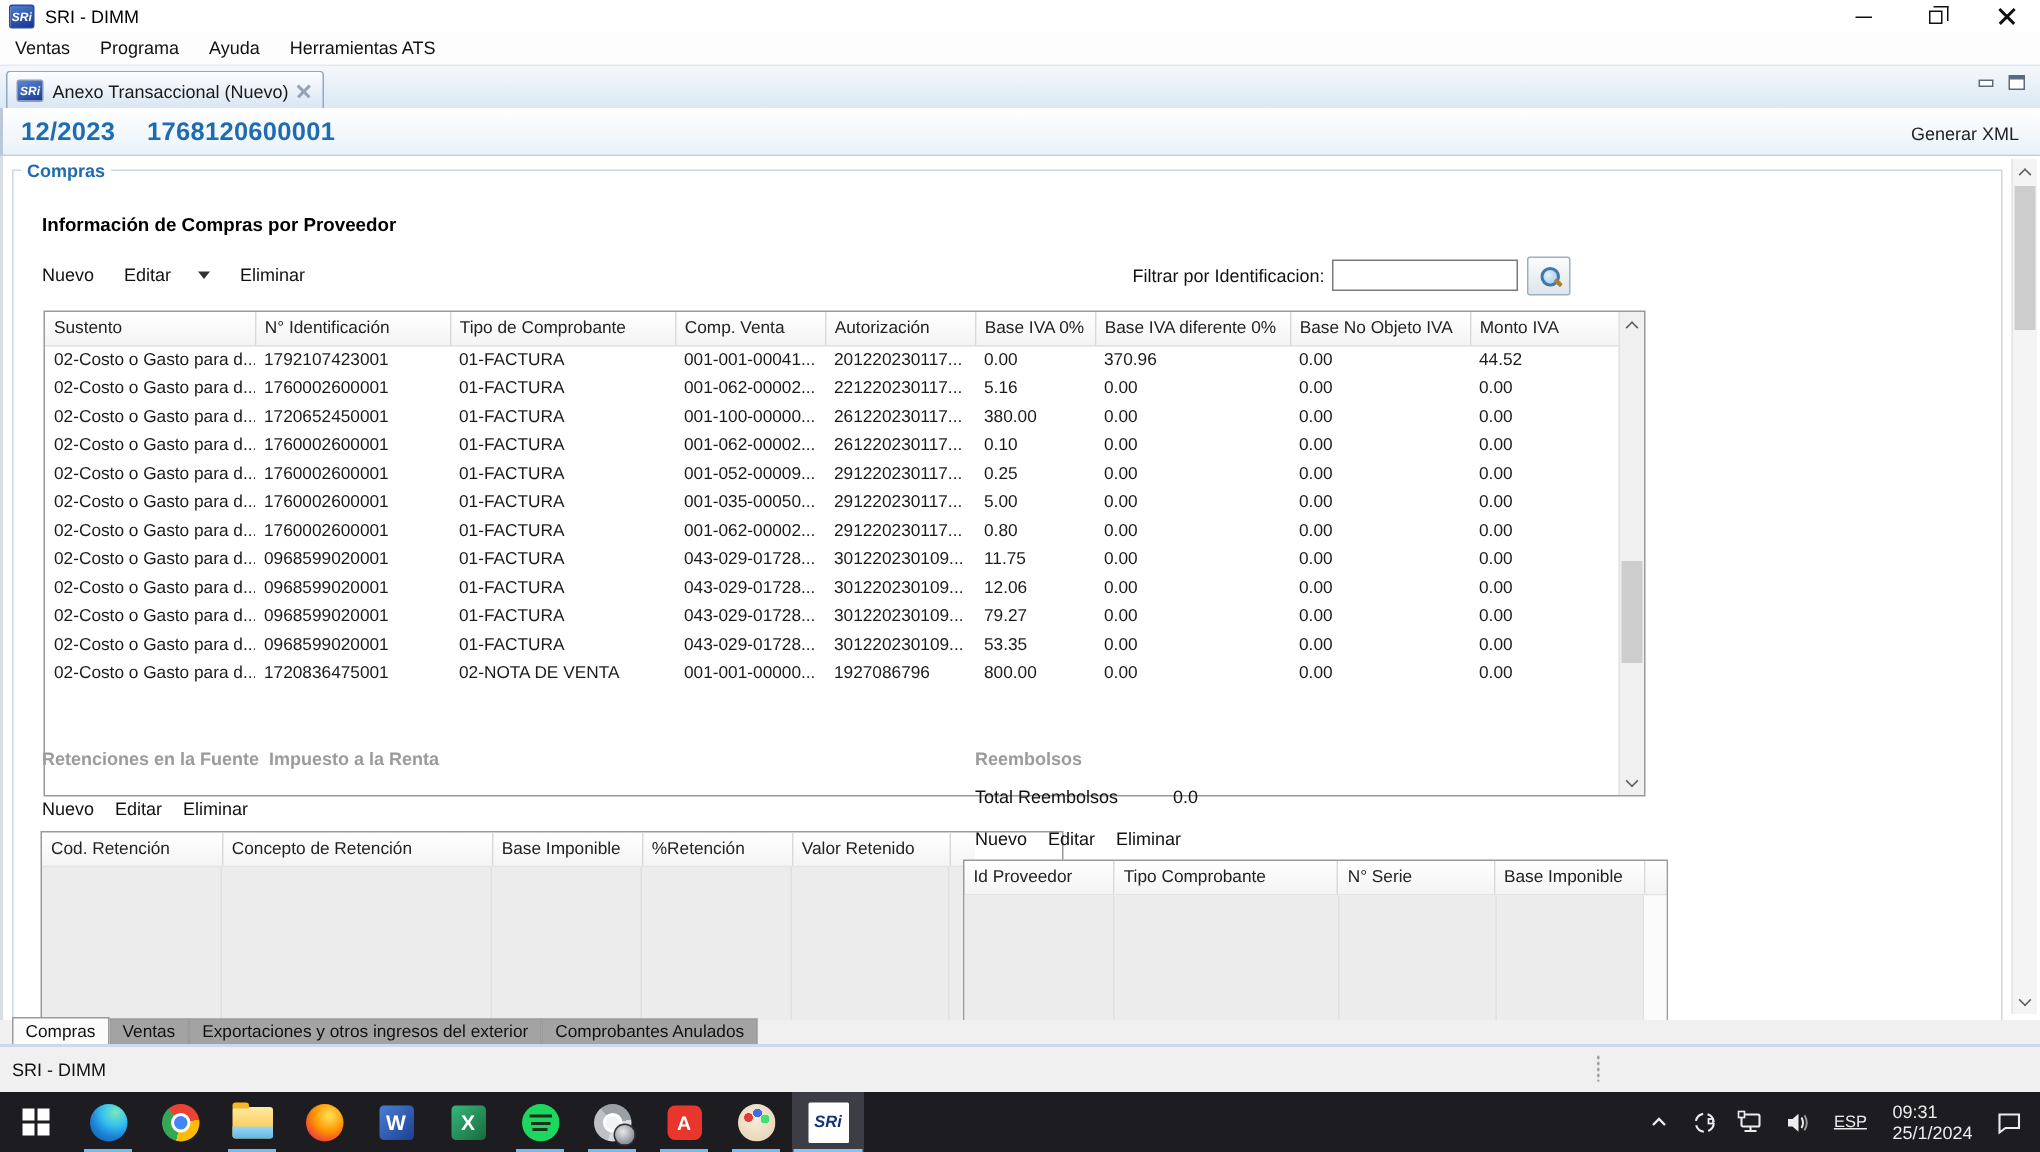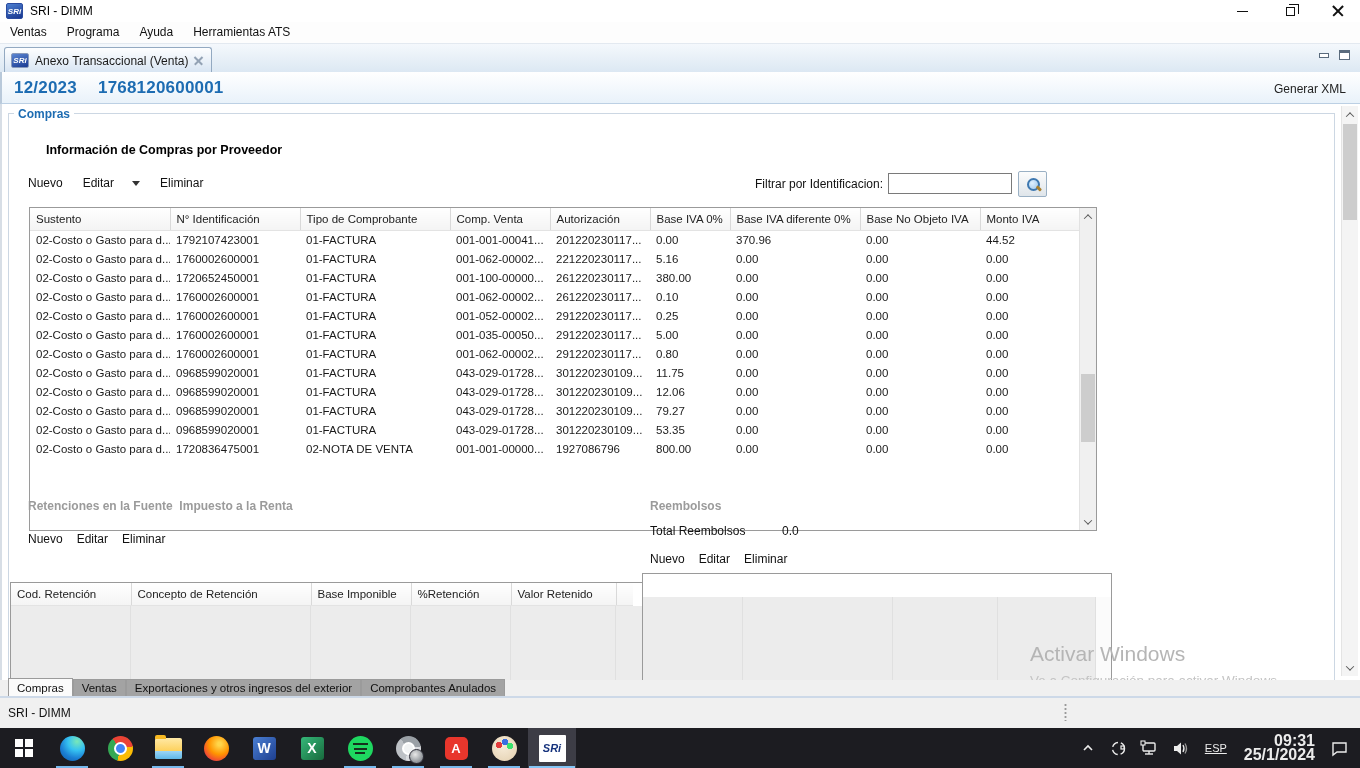--- a/index.html
+++ b/index.html
@@ -45,21 +45,21 @@
   #docheader { position:absolute; left:0; top:72px; width:1360px; height:32px;
     background:linear-gradient(#ffffff,#e9f2fa); border-bottom:1px solid #bcd0e4; border-left:2px solid #b9c9da; }
   .hdr-blue { position:absolute; top:6px; font-size:17px; font-weight:bold; color:#1d6cb2; letter-spacing:0.2px; }
   #hdr-period { left:12px; } #hdr-ruc { left:96px; } #hdr-entity { left:253px; }
   #generar-xml { position:absolute; right:14px; top:10px; font-size:12px; color:#222; cursor:default; }
 
   
   #content { position:absolute; left:0; top:104px; width:1360px; height:576px; background:#fff; overflow:hidden; border-left:2px solid #d7dee6; }
   #groupbox { position:absolute; left:6px; top:9px; width:1327px; height:570px; border:1px solid #ccd7e3; }
   #compras-label { position:absolute; left:12px; top:3px; background:#fff; padding:0 4px; color:#1d6cb2; font-weight:bold; z-index:2; }
-  #info-title { position:absolute; left:44px; top:39px; font-weight:bold; font-size:12.5px; color:#000; }
+  #info-title { position:absolute; left:26px; top:39px; font-weight:bold; font-size:12.5px; color:#000; }
 
   .tb-row { position:absolute; display:flex; align-items:center; }
   .tb-btn { color:#111; padding:2px 4px; cursor:default; }
   .dd-arrow { width:0; height:0; border-left:4px solid transparent; border-right:4px solid transparent; border-top:5px solid #333; margin:0 4px 0 2px; }
   #toolbar-compras { left:22px; top:70px; gap:12px; }
   #toolbar-ret { left:22px; top:426px; gap:6px; }
   #toolbar-reemb { left:644px; top:446px; gap:6px; }
 
   #filter-label { position:absolute; left:753px; top:73px; color:#111; }
   #filter-input { position:absolute; left:886px; top:69px; width:124px; height:21px; border:1px solid #7a7a7a; background:#fff; padding:0 4px; font-family:inherit; font-size:12px; }
@@ -81,21 +81,21 @@
 
   .vscroll { position:absolute; top:0; right:0; width:17px; bottom:0; background:#f0f0f0; border-left:1px solid #e2e2e2; }
   .vscroll .arr { position:absolute; left:0; width:16px; height:17px; display:flex; align-items:center; justify-content:center; }
   .vscroll .arr.up { top:0; } .vscroll .arr.down { bottom:0; }
   .chev-up { width:6px; height:6px; border-left:1.6px solid #5a5a5a; border-top:1.6px solid #5a5a5a; transform:rotate(45deg) translate(1px,1px); }
   .chev-down { width:6px; height:6px; border-left:1.6px solid #5a5a5a; border-top:1.6px solid #5a5a5a; transform:rotate(225deg) translate(1px,1px); }
   .thumb { position:absolute; left:1px; width:14px; background:#cdcdcd; }
   #grid-compras .thumb { top:166px; height:68px; }
 
   
-  #grid-ret { left:8px; top:450px; width:682px; height:129px;margin-top:28px; }
+  #grid-ret { left:25px; top:450px; width:682px; height:129px; }
   #grid-reemb { left:640px; top:469px; width:470px; height:110px; }
   .empty-body { position:absolute; left:0; right:0; top:23px; bottom:0; background:#ececec; }
   #grid-ret .empty-body { background-image:
       linear-gradient(#e0e0e0,#e0e0e0),linear-gradient(#e0e0e0,#e0e0e0),linear-gradient(#e0e0e0,#e0e0e0),
       linear-gradient(#e0e0e0,#e0e0e0),linear-gradient(#e0e0e0,#e0e0e0);
     background-repeat:no-repeat; background-size:1px 100%;
     background-position:119px 0,299px 0,399px 0,499px 0,604px 0; }
   #grid-reemb .empty-body { background-image:
       linear-gradient(#e0e0e0,#e0e0e0),linear-gradient(#e0e0e0,#e0e0e0),linear-gradient(#e0e0e0,#e0e0e0),
       linear-gradient(#e0e0e0,#e0e0e0);
@@ -174,21 +174,21 @@
   .glyph.paint { width:25px; height:25px; border-radius:50%; background:radial-gradient(circle at 45% 40%, #f7ecd9, #e3cfae);
     background-image:radial-gradient(circle 3px at 7px 9px, #e23b3b 98%, transparent),
       radial-gradient(circle 3px at 13px 6px, #3b6fe2 98%, transparent),
       radial-gradient(circle 3px at 18px 10px, #3be26f 98%, transparent),
       radial-gradient(circle at 45% 40%, #f7ecd9, #e3cfae); }
   .glyph.sri { width:27px; height:27px; background:#fff; color:#16337d; font-style:italic; font-weight:bold; font-size:11px; border-radius:1px; }
 
   #tray { margin-left:auto; display:flex; align-items:center; gap:9px; padding-right:10px; color:#ececec; }
   .tray-ico { width:22px; height:40px; display:flex; align-items:center; justify-content:center; }
   #tray-lang { font-size:11px; padding:0 4px;text-decoration:underline; }
-  #tray-clock { text-align:right; font-size:16px; line-height:14px; padding:0 4px;font-weight:bold; }
+  #tray-clock { font-size:12px; line-height:14px; padding:0 4px; }
 
   
 </style>
 </head>
 <body>
 
 <div id="titlebar">
   <div class="app-ico">SRi</div>
   <div id="win-title">SRI - DIMM</div>
   <div id="win-controls">
@@ -207,21 +207,21 @@
 <div id="menubar">
   <span class="menu-item">Ventas</span>
   <span class="menu-item">Programa</span>
   <span class="menu-item">Ayuda</span>
   <span class="menu-item">Herramientas ATS</span>
 </div>
 
 <div id="tabstrip">
   <div id="doc-tab">
     <span class="tab-ico">SRi</span>
-    <span>Anexo Transaccional (Venta)</span>
+    <span>Anexo Transaccional (Nuevo)</span>
     <span class="x-small"></span>
   </div>
   <div id="view-controls">
     <span class="mini-min"></span>
     <span class="mini-max"></span>
   </div>
 </div>
 
 <div id="docheader">
   <span class="hdr-blue" id="hdr-period">12/2023</span>
@@ -315,21 +315,21 @@
             <td>261220230117...</td>
             <td>0.10</td>
             <td>0.00</td>
             <td>0.00</td>
             <td>0.00</td>
           </tr>
           <tr>
             <td>02-Costo o Gasto para d...</td>
             <td>1760002600001</td>
             <td>01-FACTURA</td>
-            <td>001-052-00002...</td>
+            <td>001-052-00009...</td>
             <td>291220230117...</td>
             <td>0.25</td>
             <td>0.00</td>
             <td>0.00</td>
             <td>0.00</td>
           </tr>
           <tr>
             <td>02-Costo o Gasto para d...</td>
             <td>1760002600001</td>
             <td>01-FACTURA</td>
@@ -454,39 +454,54 @@
 
   <div class="section-title" id="reemb-title">Reembolsos</div>
   <span id="reemb-total-label">Total Reembolsos</span>
   <span id="reemb-total-value">0.0</span>
   <div class="tb-row" id="toolbar-reemb">
     <span class="tb-btn">Nuevo</span>
     <span class="tb-btn">Editar</span>
     <span class="tb-btn">Eliminar</span>
   </div>
   <div class="grid-wrap" id="grid-reemb">
+    <table class="grid">
+      <colgroup>
+        <col style="width:100px">
+          <col style="width:150px">
+          <col style="width:105px">
+          <col style="width:100px">
+          <col style="width:15px">
+      </colgroup>
+      <thead>
+          <tr>
+            <th>Id Proveedor</th>
+            <th>Tipo Comprobante</th>
+            <th>N° Serie</th>
+            <th>Base Imponible</th>
+            <th class="filler"></th>
+          </tr>
+        </thead>
+      <tbody></tbody>
+    </table>
     <div class="empty-body">
         <span class="white-strip"></span>
       </div>
   </div>
 
   <div id="main-scroll">
     <div class="arr up" style="top:0">
         <span class="chev-up"></span>
       </div>
     <div class="thumb"></div>
     <div class="arr down" style="bottom:0">
         <span class="chev-down"></span>
       </div>
   </div>
 
-  <div id="watermark">
-    <div id="wm1">Activar Windows</div>
-    <div id="wm2">Ve a Configuración para activar Windows.</div>
-  </div>
 </div>
 
 <div id="bottomtabs">
   <span class="btab active">Compras</span>
   <span class="btab">Ventas</span>
   <span class="btab">Exportaciones y otros ingresos del exterior</span>
   <span class="btab">Comprobantes Anulados</span>
 </div>
 
 <div id="statusbar">

